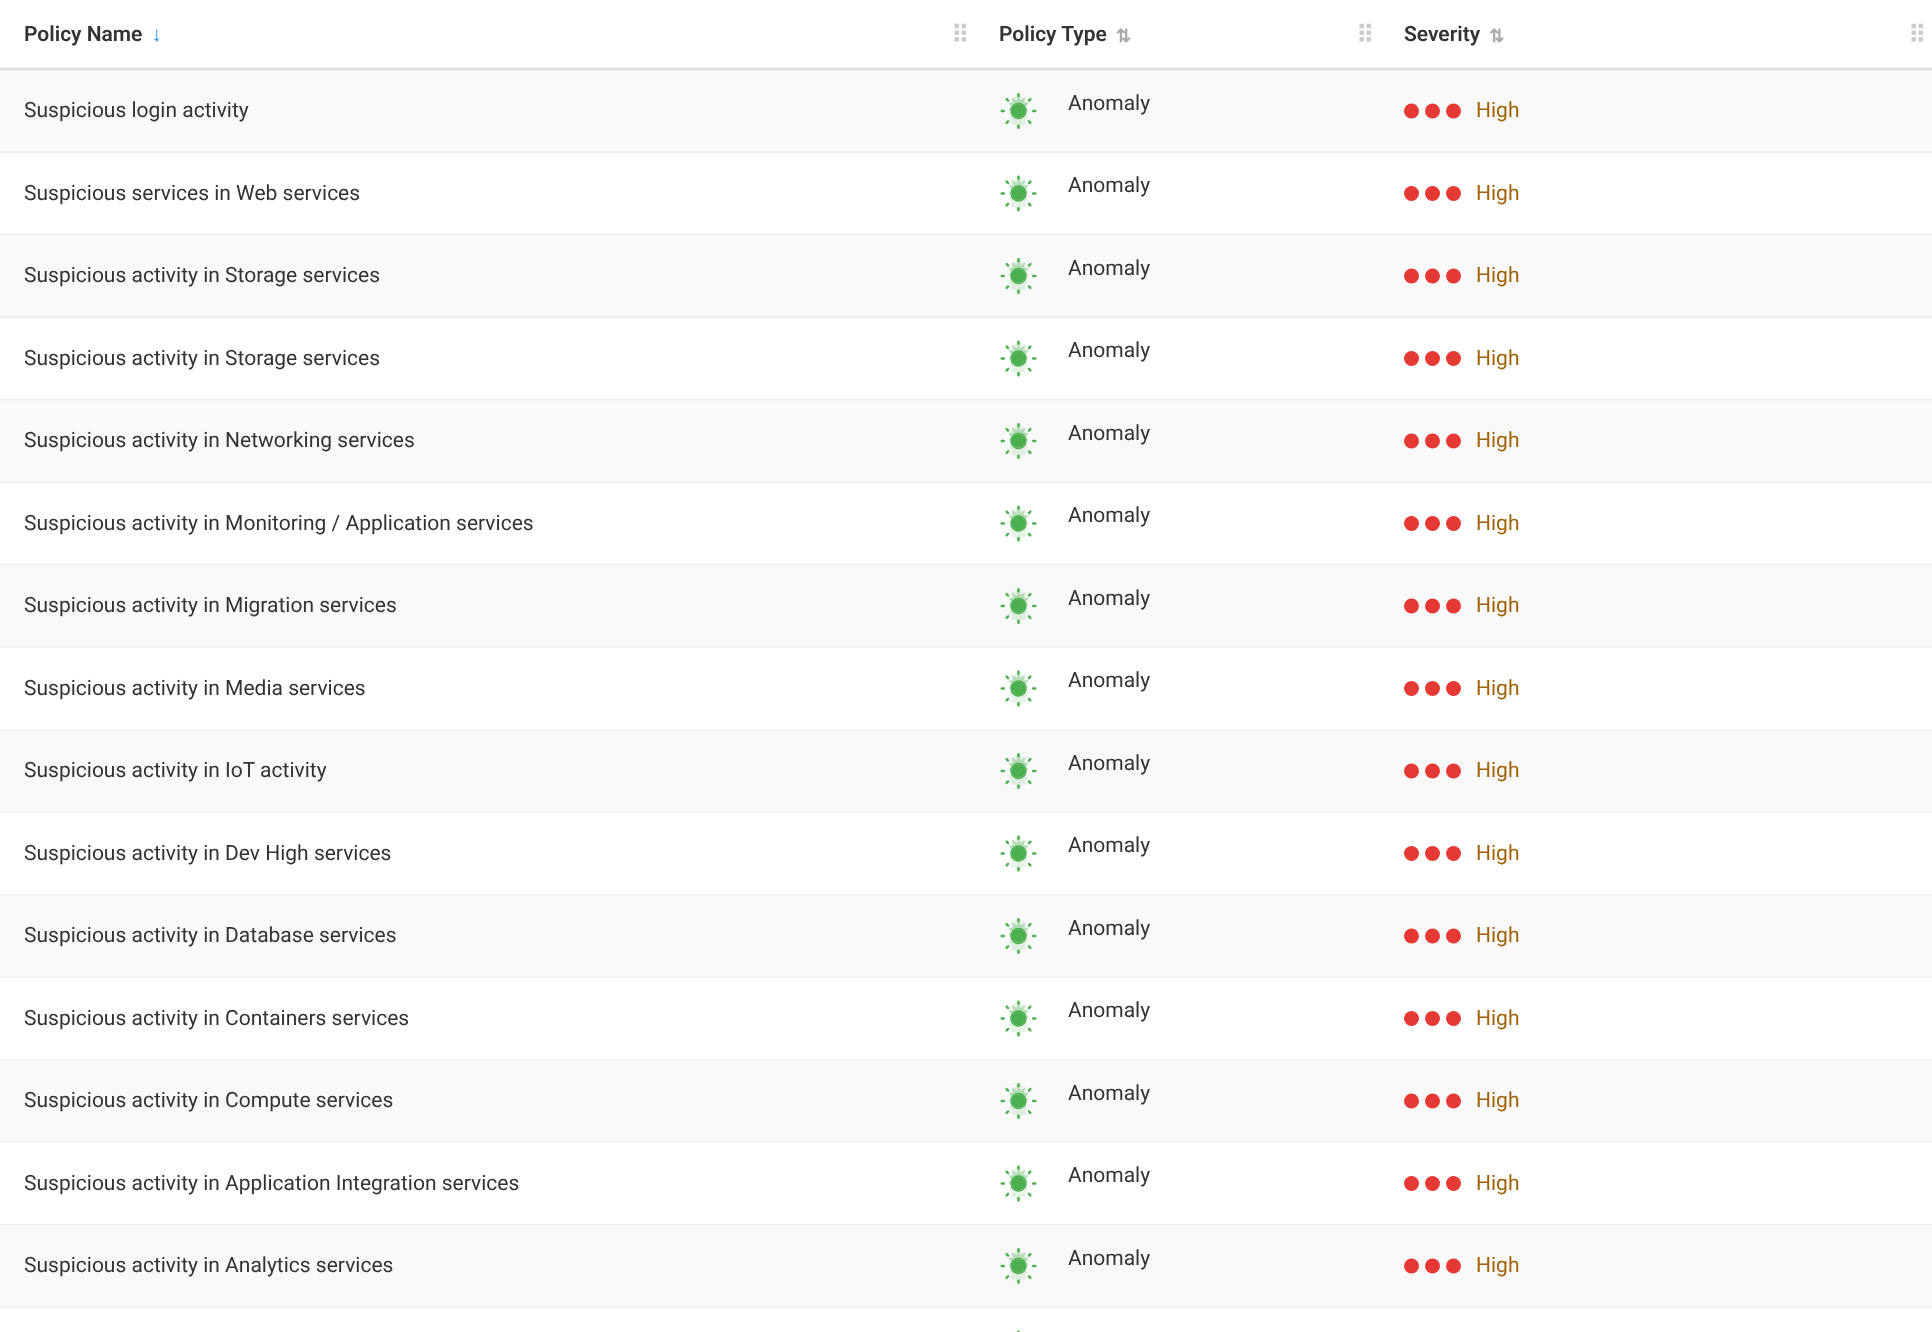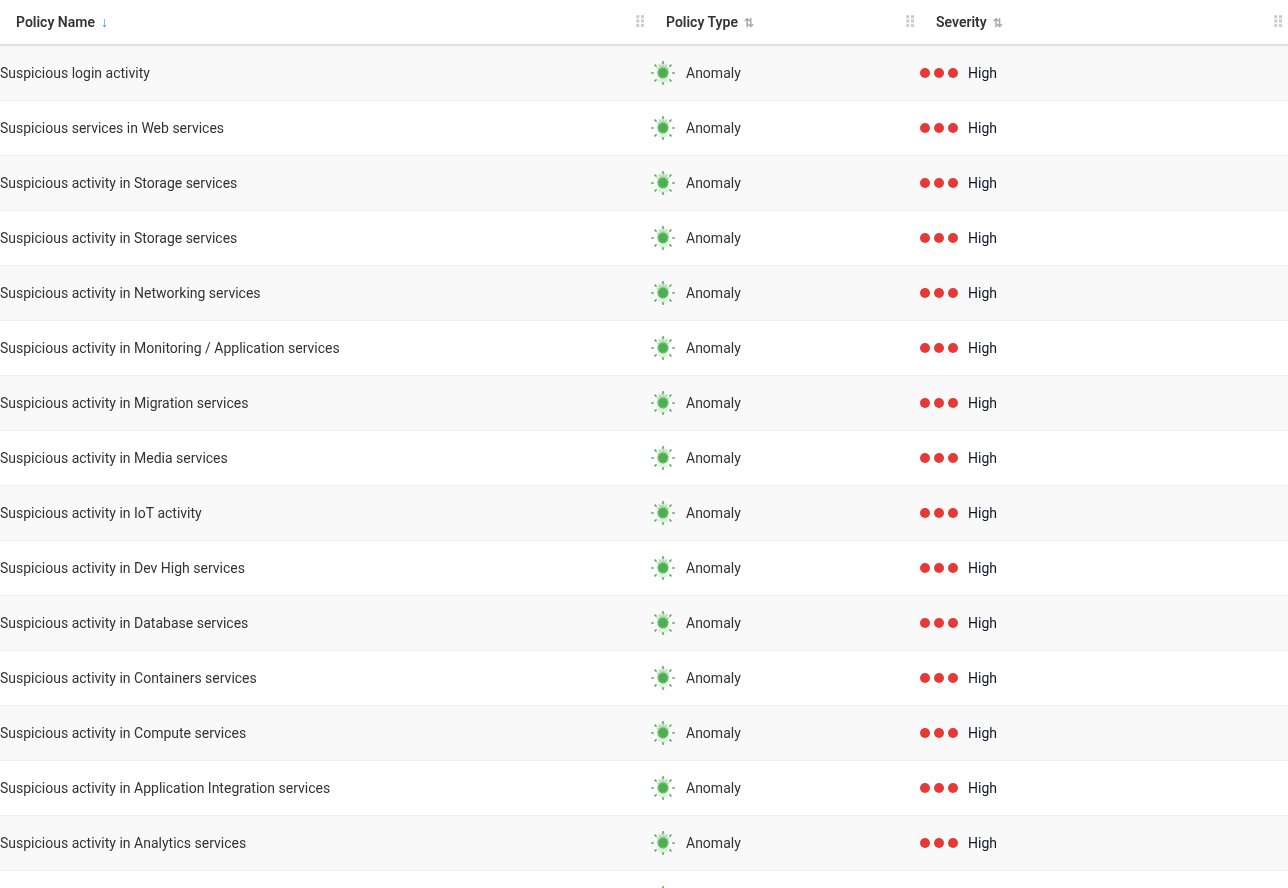--- a/index.html
+++ b/index.html
@@ -86,29 +86,29 @@
 
     tbody tr:nth-child(odd) {
       background: #f9f9f9;
     }
 
     tbody tr:nth-child(even) {
       background: #ffffff;
     }
 
     tbody td {
-      padding: 14px 0;
+      padding: 14px 16px;
       font-size: 14px;
       color: #333;
     }
 
     .policy-type-cell {
       display: flex;
-      align-items: center;
-      gap: 10px;
+      align-items: flex-start;
+      gap: 20px;
     }
 
     .anomaly-icon {
       width: 26px;
       height: 26px;
       display: inline-flex;
       align-items: center;
       justify-content: center;
     }
 
@@ -127,21 +127,21 @@
     .dot {
       width: 10px;
       height: 10px;
       border-radius: 50%;
       background: #e53935;
       display: inline-block;
     }
 
     .severity-label {
       font-size: 14px;
-      color: #0f172a;
+      color: #a16207;
     }
 
     
     .gear-svg {
       width: 26px;
       height: 26px;
     }
   </style>
 </head>
 <body>

